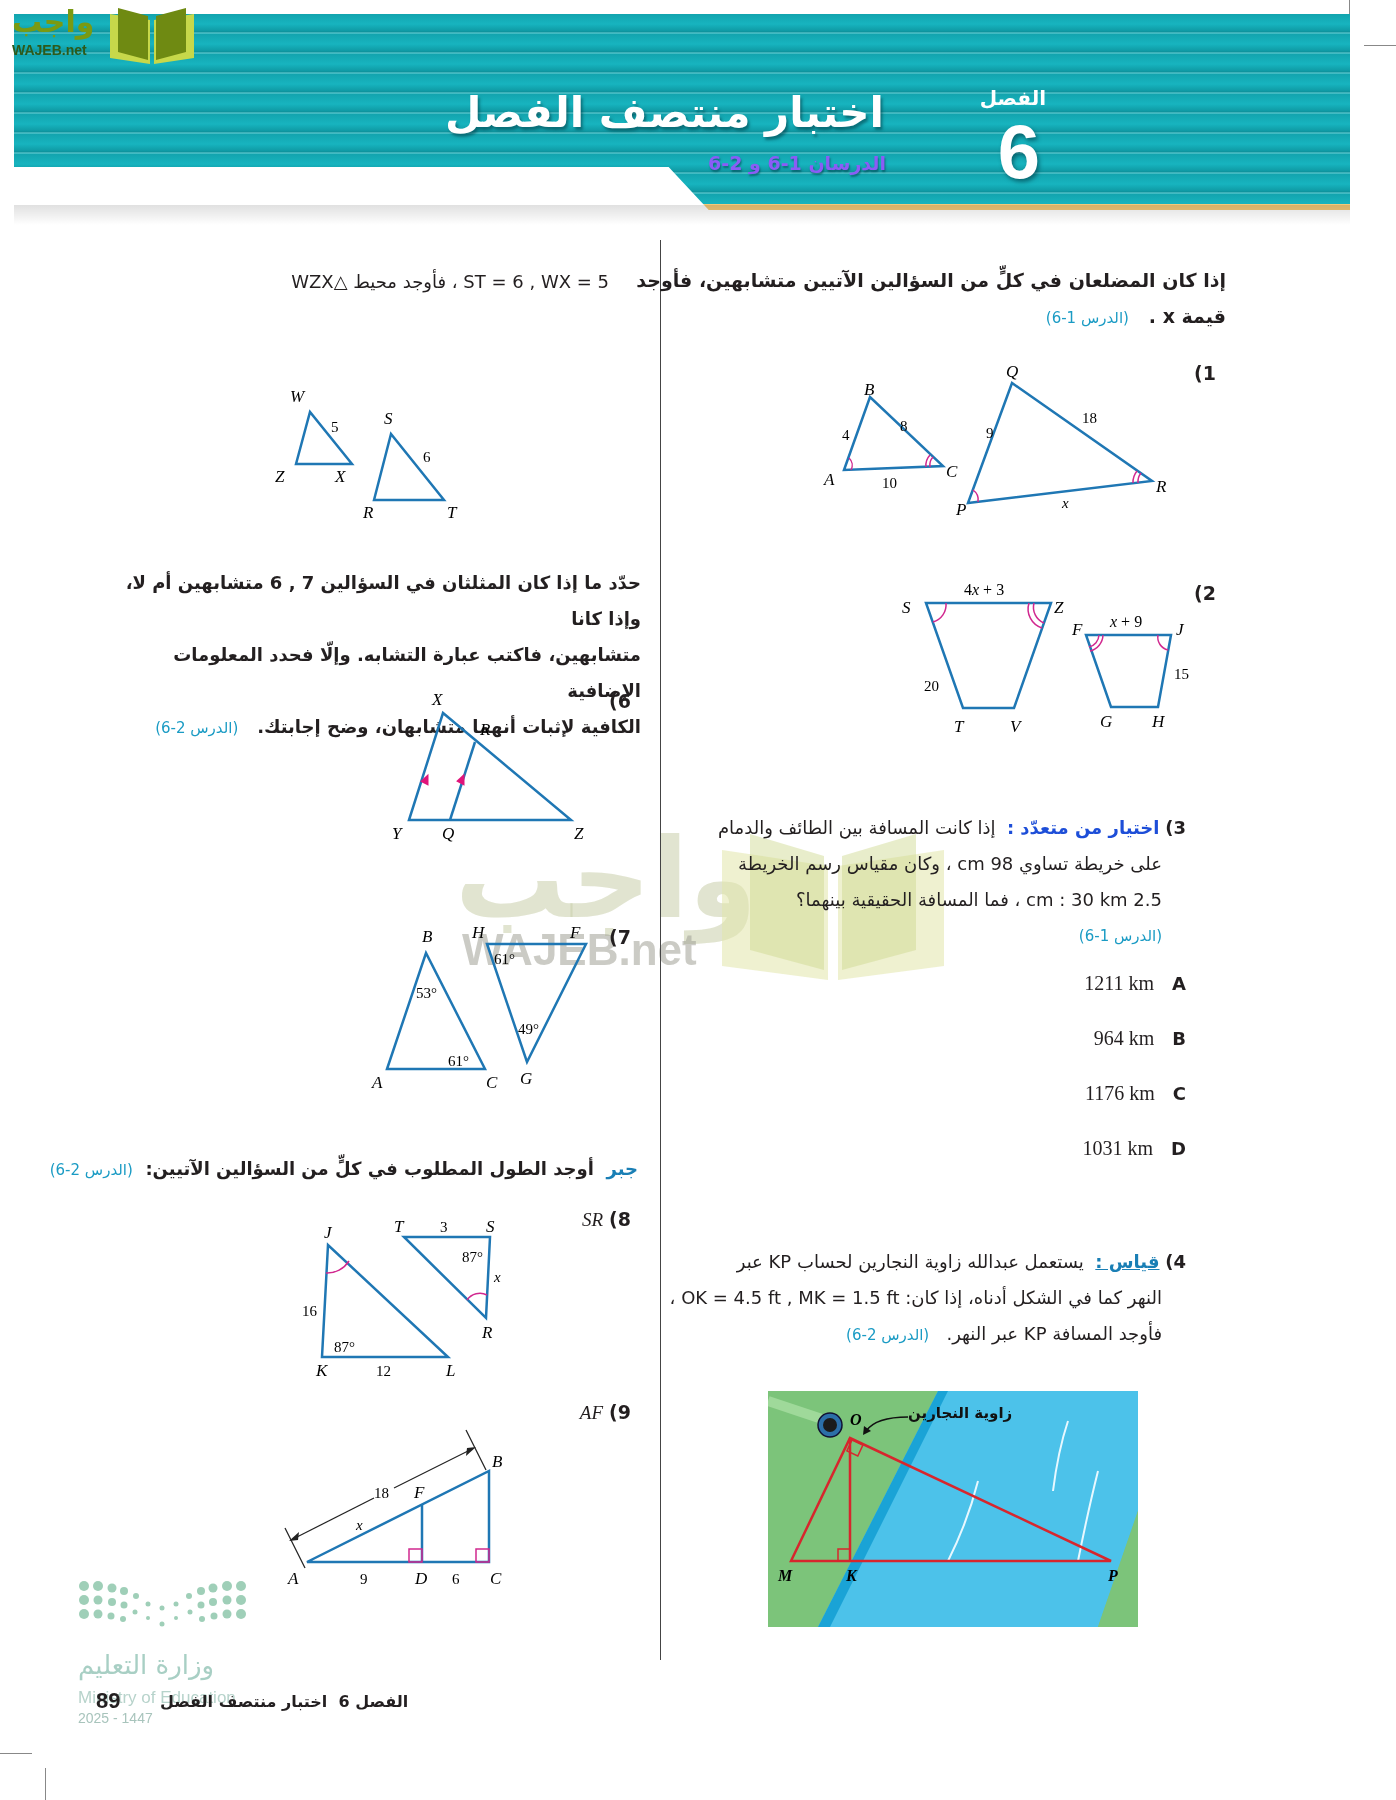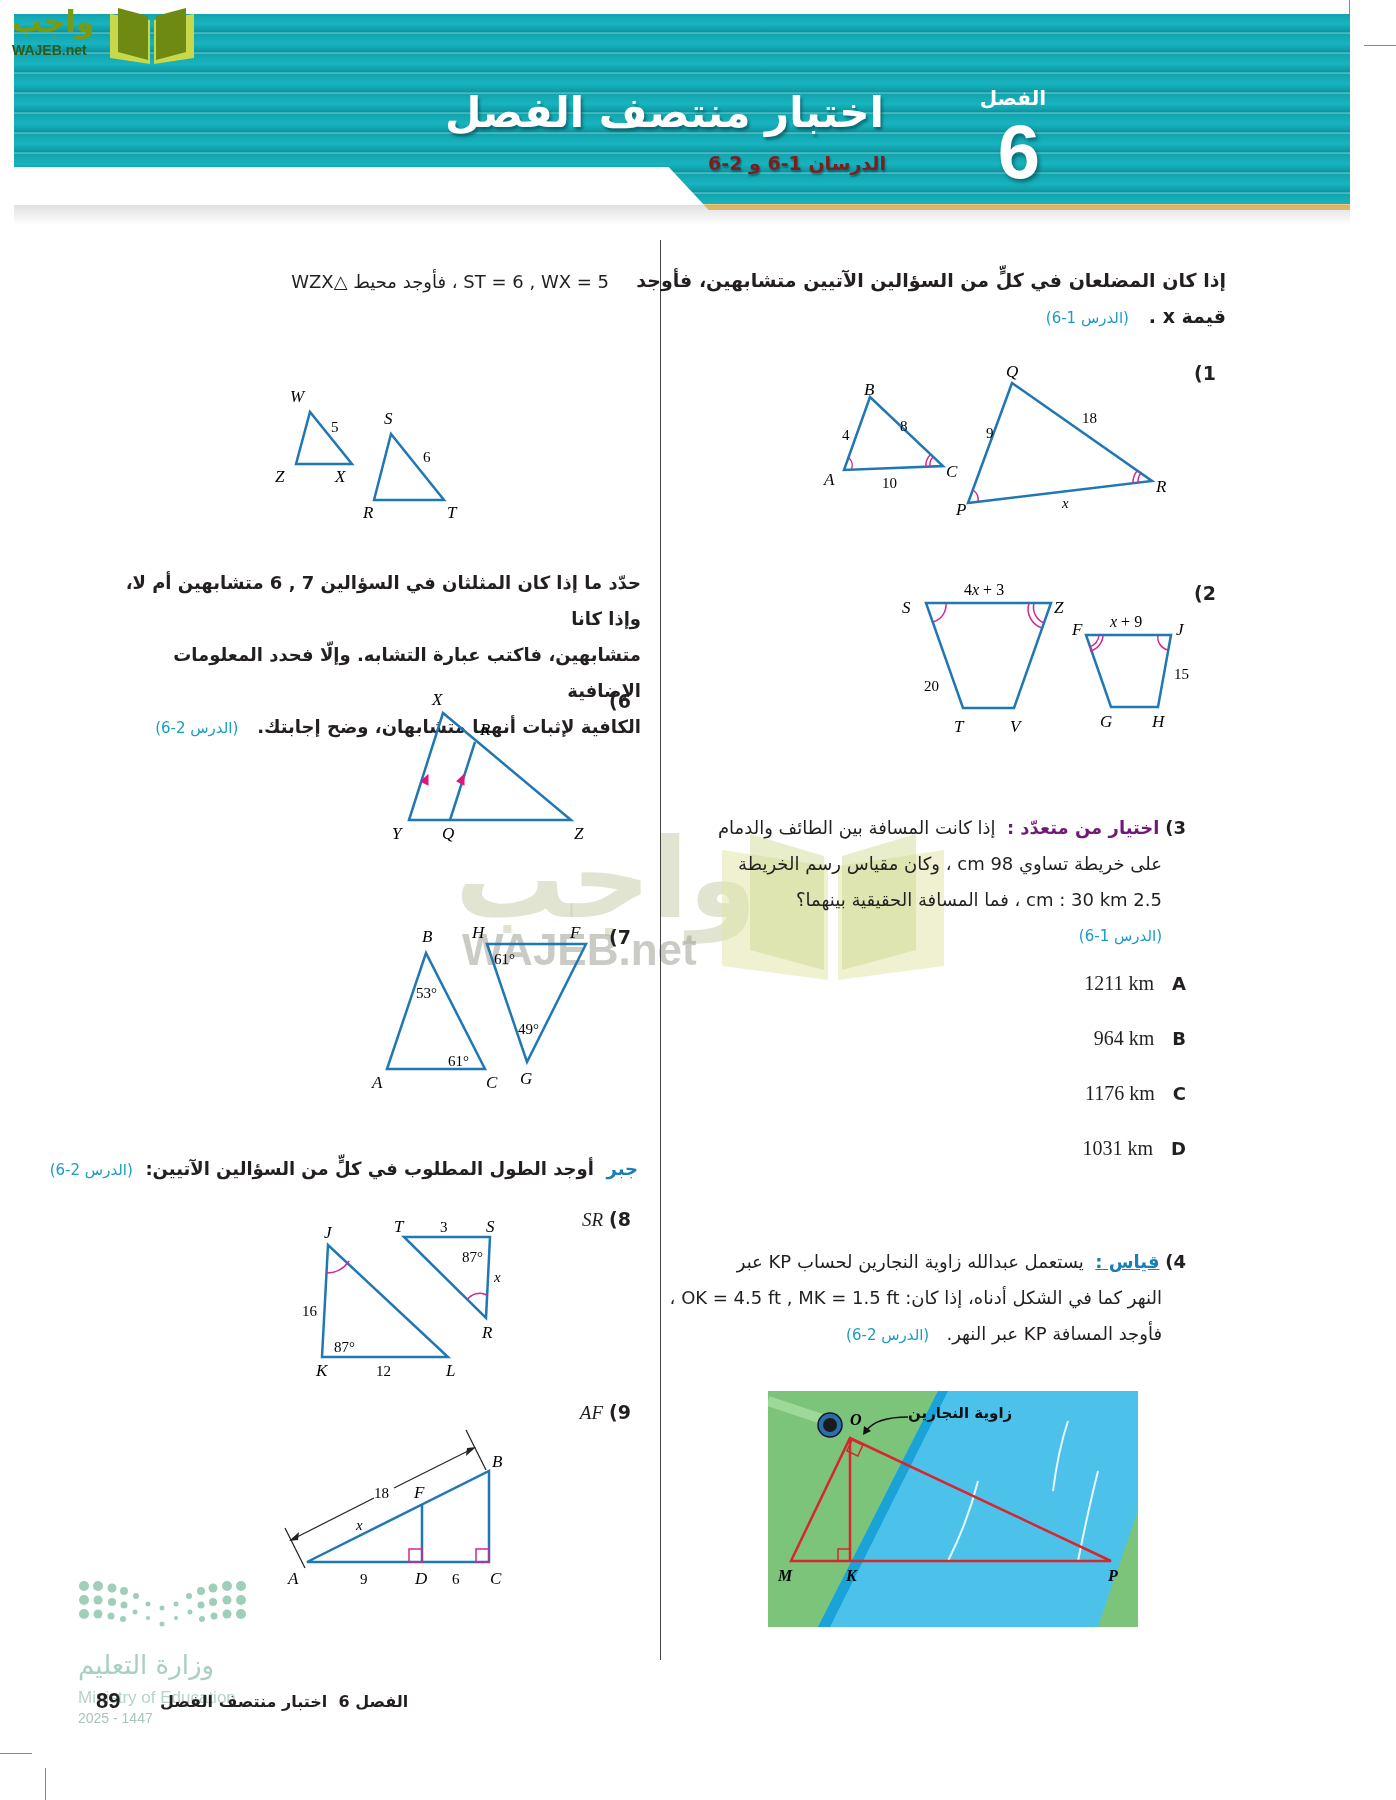--- a/index.html
+++ b/index.html
@@ -14,21 +14,21 @@
   
   .banner { left:14px; top:14px; width:1336px; height:190px;
     background: repeating-linear-gradient(180deg,#12a4ae 0px,#17b4bf 10px,#0f9aa4 17px,#0d8f98 18px,#6fd3d9 19px,#12a4ae 20px);
     border-bottom:6px solid #f3c978;
     clip-path: polygon(0 0,100% 0,100% 100%,52% 100%, 49% 78%, 0 78%);
   }
   .banner-shadow { left:14px; top:205px; width:1336px; height:20px;
     background:linear-gradient(180deg,rgba(0,0,0,0.12),rgba(0,0,0,0)); }
   .title { right:512px; top:88px; font-size:42px; font-weight:bold; color:#fff;
     text-shadow:2px 3px 3px rgba(0,60,70,0.55); }
-  .subtitle { right:510px; top:152px; font-size:19px; font-weight:bold; color:#7f1d1d;
+  .subtitle { right:510px; top:152px; font-size:19px; font-weight:bold; color:#8b5cf6;
     text-shadow:1px 2px 2px rgba(0,60,70,0.55); }
   .ch-label { right:350px; top:86px; font-size:20px; font-weight:bold; color:#fff; }
   .ch-num { right:356px; top:108px; font-size:76px; font-weight:bold; color:#fff;
     font-family:"Liberation Sans", sans-serif; text-shadow:2px 3px 4px rgba(0,60,70,0.6); }
   
   .logo-text { left:12px; top:8px; font-size:30px; font-weight:bold; color:#7a9a12; }
   .logo-sub { left:12px; top:44px; font-size:14px; font-weight:bold; color:#2d5a1a; font-family:"Liberation Sans", sans-serif; }
   .divider { left:660px; top:240px; width:1px; height:1420px; background:#444; }
   .q-text { font-size:18px; line-height:36px; }
   .q-num { font-weight:bold; }
@@ -123,21 +123,21 @@
   <path d="M268 60 A13 13 0 0 0 278 75" fill="none" stroke="#d1288f" stroke-width="1.5"></path>
   <text x="182" y="60" font-size="17" font-style="italic">F</text>
   <text x="220" y="52" font-size="16"><tspan font-style="italic">x</tspan> + 9</text>
   <text x="286" y="60" font-size="17" font-style="italic">J</text>
   <text x="284" y="104" font-size="15">15</text>
   <text x="210" y="152" font-size="17" font-style="italic">G</text>
   <text x="262" y="152" font-size="17" font-style="italic">H</text>
 </svg>
 
 <div class="abs ar q-text" style="right:210px;top:810px;width:520px;font-size:18px;">
-  <div><span class="q-num">3)</span> <span class="bold" style="color:#701a75;">اختيار من متعدّد :</span>&nbsp;&nbsp;<span>إذا كانت المسافة بين الطائف والدمام</span></div>
+  <div><span class="q-num">3)</span> <span class="bold" style="color:#1d4ed8;">اختيار من متعدّد :</span>&nbsp;&nbsp;<span>إذا كانت المسافة بين الطائف والدمام</span></div>
   <div style="padding-right:24px;">على خريطة تساوي 98 cm ، وكان مقياس رسم الخريطة</div>
   <div style="padding-right:24px;">2.5 cm : 30 km ، فما المسافة الحقيقية بينهما؟</div>
   <div class="lesson" style="padding-right:24px;">(الدرس 1-6)</div>
 </div>
 <div class="abs" style="right:210px;top:972px;text-align:right;">
   <div class="choice serif" style="height:55px;"><span>1211 km</span><b>A</b></div>
   <div class="choice serif" style="height:55px;"><span>964 km</span><b>B</b></div>
   <div class="choice serif" style="height:55px;"><span>1176 km</span><b>C</b></div>
   <div class="choice serif" style="height:55px;"><span>1031 km</span><b>D</b></div>
 </div>

